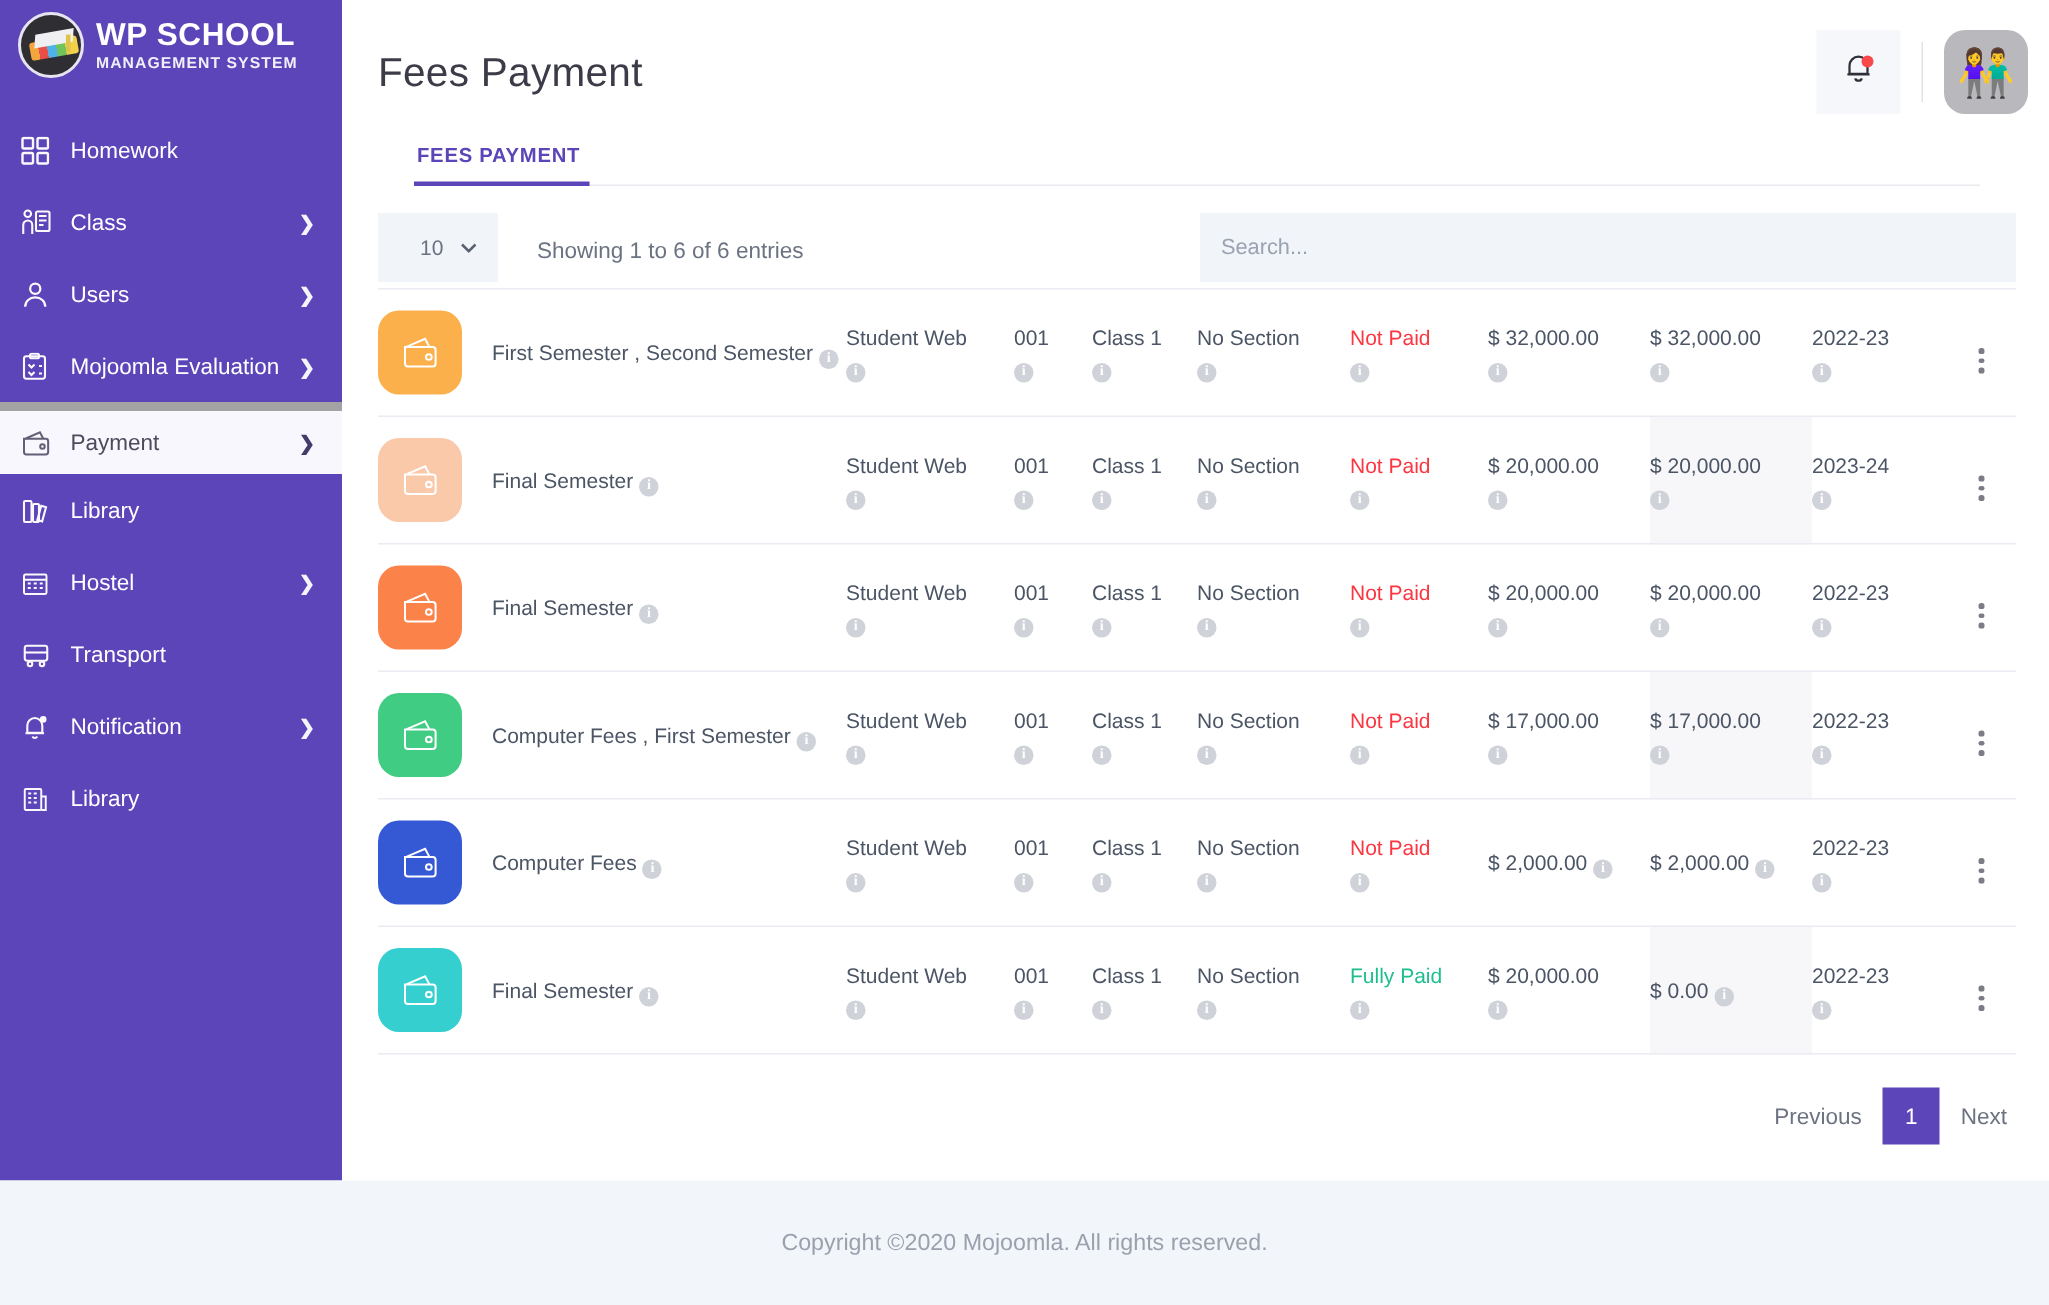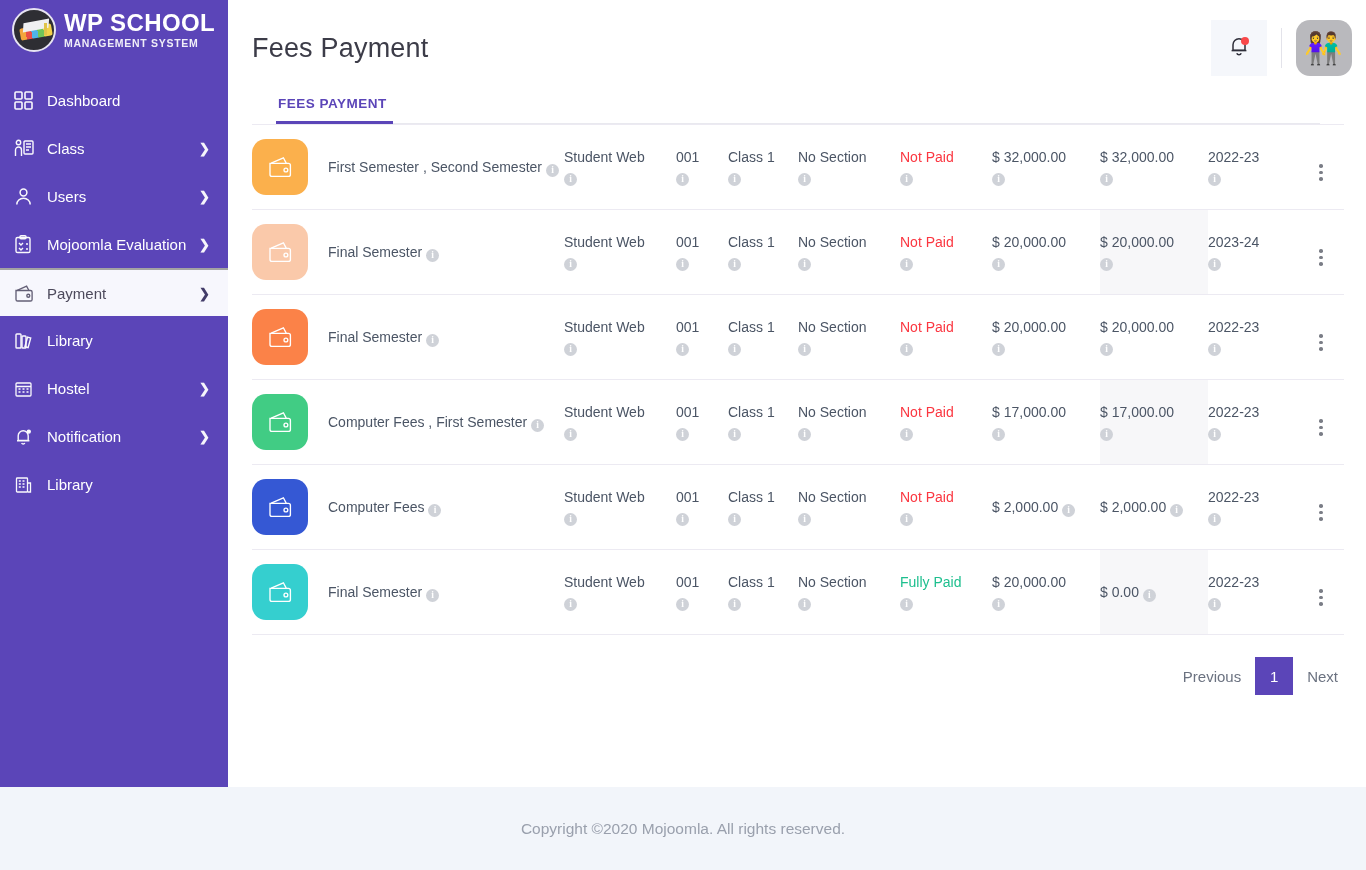--- a/index.html
+++ b/index.html
@@ -36,21 +36,21 @@
   }
   .brand-logo .cap2 {
     position: absolute; left: 9px; top: 11px; width: 26px; height: 9px;
     background: #f0f0f2; transform: rotate(-10deg) skewX(-14deg);
   }
   .brand-logo .tassel {
     position: absolute; right: 7px; top: 13px; width: 3px; height: 12px; background: #e0c44a;
   }
   .brand-text { line-height: 1; }
   .brand-title {
-    font-size: 24px; font-weight: bold; letter-spacing: 0.4px; color: #ffffff;
+    font-size: 21px; font-weight: bold; letter-spacing: 0.4px; color: #ffffff;
     display: block;
   }
   .brand-sub {
     font-size: 10.5px; font-weight: bold; letter-spacing: 0.7px; color: #f0eef8;
     display: block; margin-top: 3px;
   }
 
   .nav { margin-top: 14px; }
   .nav-item {
     display: flex; align-items: center;
@@ -59,21 +59,21 @@
     position: relative;
   }
   .nav-item .nav-ico {
     width: 30px; min-width: 30px; display: flex; align-items: center;
     justify-content: flex-start; opacity: .97;
   }
   .nav-item .nav-label { flex: 1; margin-left: 3px; }
   .nav-item .nav-arrow { font-size: 13px; font-weight: bold; opacity: .95; }
   .nav-item.active {
     background: #f7f7fd; color: #4d4a5c;
-    border-top: 2px solid #a3a3a3;
+    border-top: 6px solid #a3a3a3;
   }
   .nav-item.active .nav-arrow { color: #3a3362; }
 
   
   .main {
     flex: 1; height: 787px; background: #ffffff;
     display: flex; flex-direction: column;
     position: relative;
   }
   .topbar {
@@ -227,21 +227,21 @@
 
       <div class="nav-item">
         <span class="nav-ico">
           <svg width="19" height="19" viewBox="0 0 19 19" fill="none" stroke="#fff" stroke-width="1.6">
             <rect x="1" y="1" width="7" height="7" rx="1"></rect>
               <rect x="11" y="1" width="7" height="7" rx="1"></rect>
             <rect x="1" y="11" width="7" height="7" rx="1"></rect>
               <rect x="11" y="11" width="7" height="7" rx="1"></rect>
           </svg>
         </span>
-        <span class="nav-label">Dashboard</span>
+        <span class="nav-label">Homework</span>
       </div>
 
       <div class="nav-item">
         <span class="nav-ico">
           <svg width="20" height="19" viewBox="0 0 20 19" fill="none" stroke="#fff" stroke-width="1.4">
             <circle cx="4.5" cy="3.5" r="2.2"></circle>
               <path d="M1.5 17v-6a3 3 0 013-3h0a3 3 0 013 3v6"></path>
             <rect x="10" y="2" width="9" height="13" rx="1"></rect>
               <path d="M12 5h5M12 8h5M12 11h3"></path>
           </svg>
@@ -301,20 +301,31 @@
         <span class="nav-ico">
           <svg width="19" height="19" viewBox="0 0 19 19" fill="none" stroke="#fff" stroke-width="1.3">
             <rect x="2" y="4" width="15" height="13" rx="1"></rect>
             <path d="M2 7.5h15M4.5 10h2M8.5 10h2M12.5 10h2M4.5 13h2M8.5 13h2M12.5 13h2"></path>
           </svg>
         </span>
         <span class="nav-label">Hostel</span>
         <span class="nav-arrow">❯</span>
       </div>
 
+      <div class="nav-item">
+        <span class="nav-ico">
+          <svg width="20" height="19" viewBox="0 0 20 19" fill="none" stroke="#fff" stroke-width="1.4">
+            <rect x="2.5" y="3.5" width="15" height="10" rx="1.6"></rect>
+            <path d="M2.5 8h15"></path>
+              <circle cx="6" cy="15.6" r="1.5"></circle>
+              <circle cx="14" cy="15.6" r="1.5"></circle>
+          </svg>
+        </span>
+        <span class="nav-label">Transport</span>
+      </div>
 
       <div class="nav-item">
         <span class="nav-ico">
           <svg width="19" height="19" viewBox="0 0 19 19" fill="none" stroke="#fff" stroke-width="1.4">
             <path d="M4.2 13.5V8.7a5 5 0 0110 0v4.8H4.2zM3 13.8h12.4M7.6 16a1.8 1.8 0 003.2 0"></path>
             <circle cx="14.8" cy="4.6" r="2.2" fill="#fff" stroke="none"></circle>
           </svg>
         </span>
         <span class="nav-label">Notification</span>
         <span class="nav-arrow">❯</span>
@@ -354,20 +365,35 @@
         <span>👫</span>
       </div>
     </header>
 
     <div class="card">
 
       <div class="tabs-row">
         <div class="tab">FEES PAYMENT</div>
       </div>
 
+      <div class="table-controls">
+        <div class="len-wrap">
+          <select class="len-select">
+            <option>10</option>
+          </select>
+          <span class="len-caret">
+            <svg width="11" height="7" viewBox="0 0 11 7" fill="none" stroke="#5a6170" stroke-width="1.7">
+                <path d="M1 1l4.5 4.5L10 1"></path>
+              </svg>
+          </span>
+        </div>
+        <div class="showing">Showing 1 to 6 of 6 entries</div>
+        <div class="ctrl-spacer"></div>
+        <input class="search-input" type="text" placeholder="Search..." style="">
+      </div>
 
       <table class="fees">
         <tbody>
 
           <tr>
             <td class="c-icon">
               <div class="wallet" style="background:#fbb04c">
                 <svg width="27" height="25" viewBox="0 0 27 25" fill="none" stroke="#fff" stroke-width="1.35">
                   <path d="M3 8.4h18.4a2 2 0 012 2v9a2 2 0 01-2 2H5a2 2 0 01-2-2z"></path>
                   <path d="M4.2 8.1L16.4 2.8l2.8 5.3"></path>

